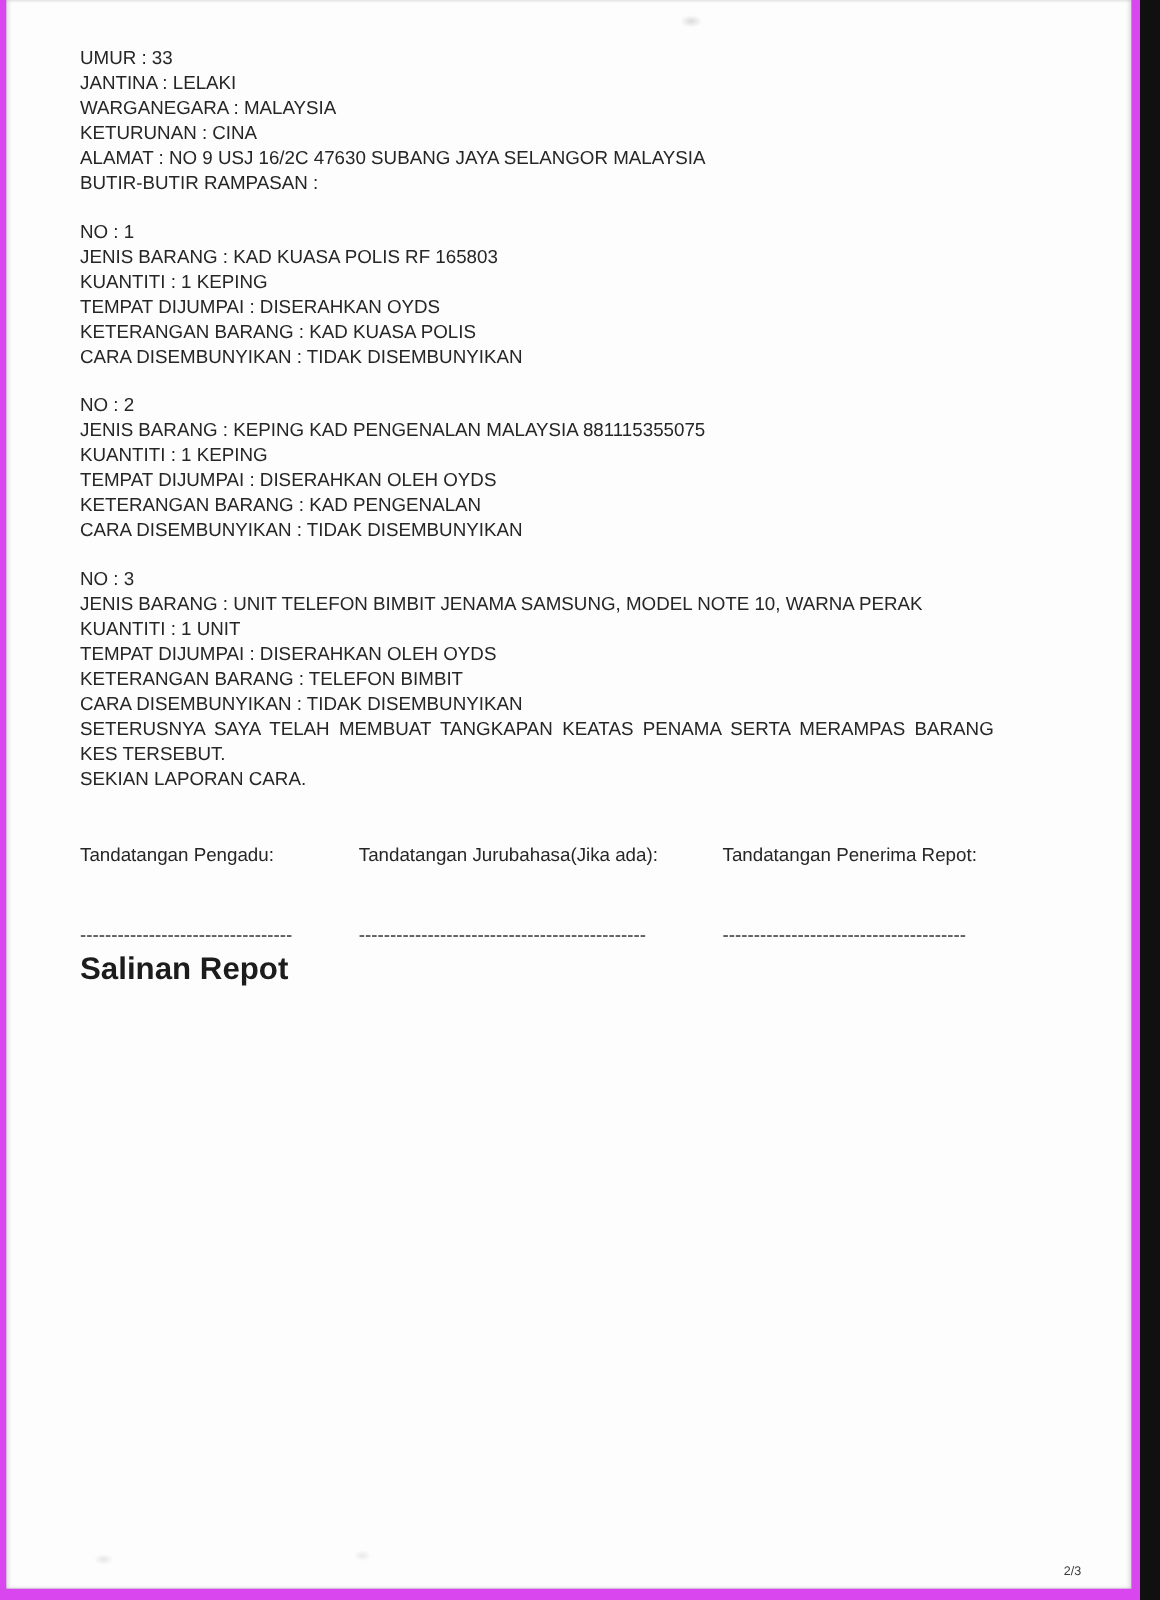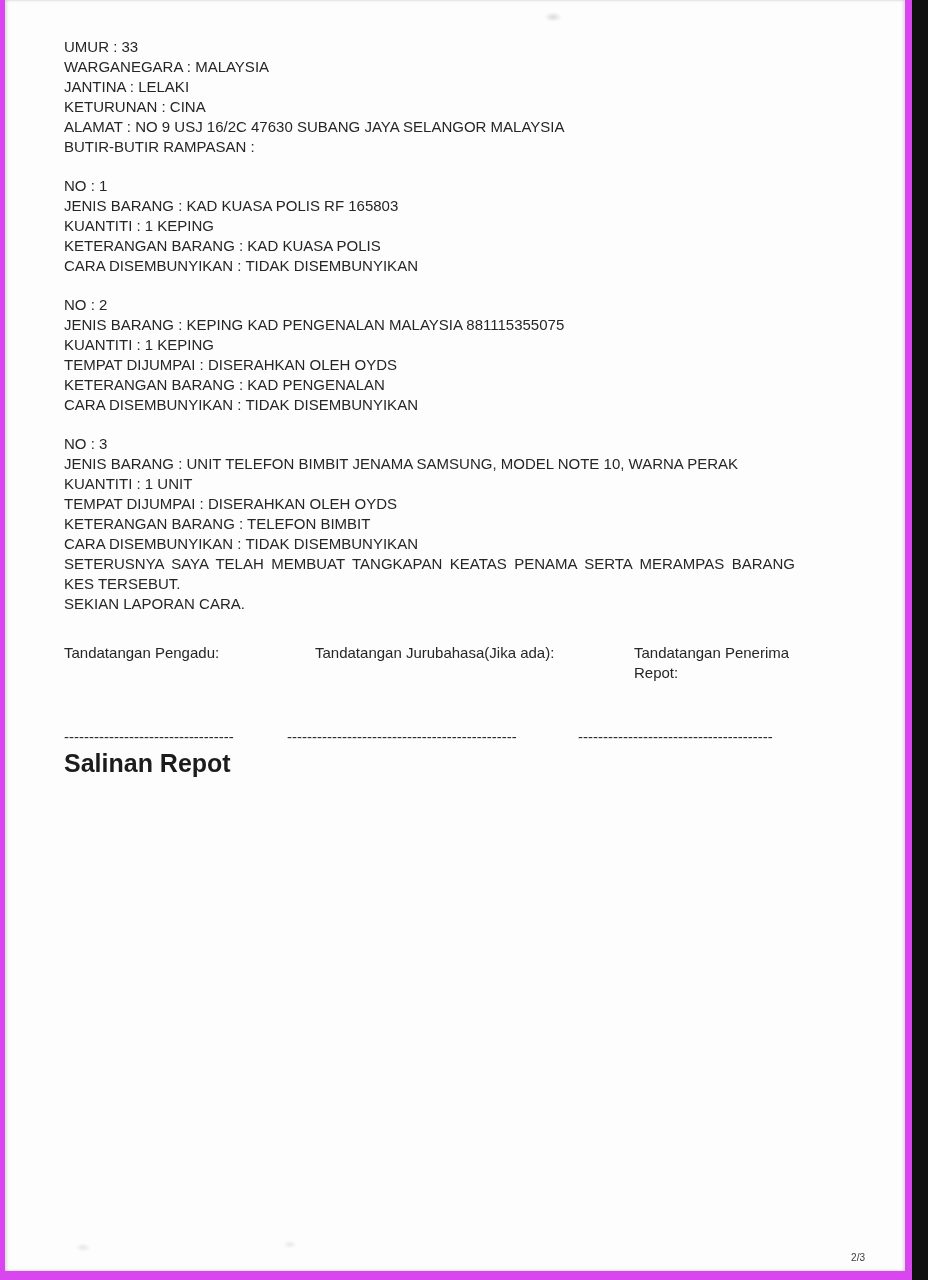--- a/index.html
+++ b/index.html
@@ -22,21 +22,21 @@
     color:#262626;
     font-size:15px;
     line-height:20px;
   }
   .content p { margin:0; }
   .gap { margin-top:19px; }
   .para { text-align:justify; }
   .para-1 { margin-top:17px; }
   .para-2 { margin-top:20px; }
   .closing { margin-top:19px; }
-  .sig-row { display:flex; margin-top:29px;gap:28px; }
+  .sig-row { display:flex; margin-top:41px; }
   .dash-row { display:flex; margin-top:44px; white-space:nowrap; color:#2e2e2e; }
   .col-1 { width:223px; }
   .col-2 { width:291px; }
   .col-3 { flex:1; }
   .footer-heading {
     margin:5px 0 0 0;
     font-size:25px;
     line-height:22px;
     font-weight:700;
     color:#1c1c1c;
@@ -68,32 +68,33 @@
   <div class="page">
 
     <div class="smudge smudge-top"></div>
     <div class="smudge smudge-b1"></div>
     <div class="smudge smudge-b2"></div>
 
     <div class="content">
 
       <div>
         <p>UMUR : 33</p>
+        <p>JANTINA : LELAKI</p>
         <p>WARGANEGARA : MALAYSIA</p>
-        <p>JANTINA : LELAKI</p>
         <p>KETURUNAN : CINA</p>
         <p>ALAMAT : NO 9 USJ 16/2C 47630 SUBANG JAYA SELANGOR MALAYSIA</p>
       </div>
 
       <p class="gap">BUTIR-BUTIR RAMPASAN :</p>
 
       <div class="gap">
         <p>NO : 1</p>
         <p>JENIS BARANG : KAD KUASA POLIS RF 165803</p>
         <p>KUANTITI : 1 KEPING</p>
+        <p>TEMPAT DIJUMPAI : DISERAHKAN OYDS</p>
         <p>KETERANGAN BARANG : KAD KUASA POLIS</p>
         <p>CARA DISEMBUNYIKAN : TIDAK DISEMBUNYIKAN</p>
       </div>
 
       <div class="gap">
         <p>NO : 2</p>
         <p>JENIS BARANG : KEPING KAD PENGENALAN MALAYSIA 881115355075</p>
         <p>KUANTITI : 1 KEPING</p>
         <p>TEMPAT DIJUMPAI : DISERAHKAN OLEH OYDS</p>
         <p>KETERANGAN BARANG : KAD PENGENALAN</p>

